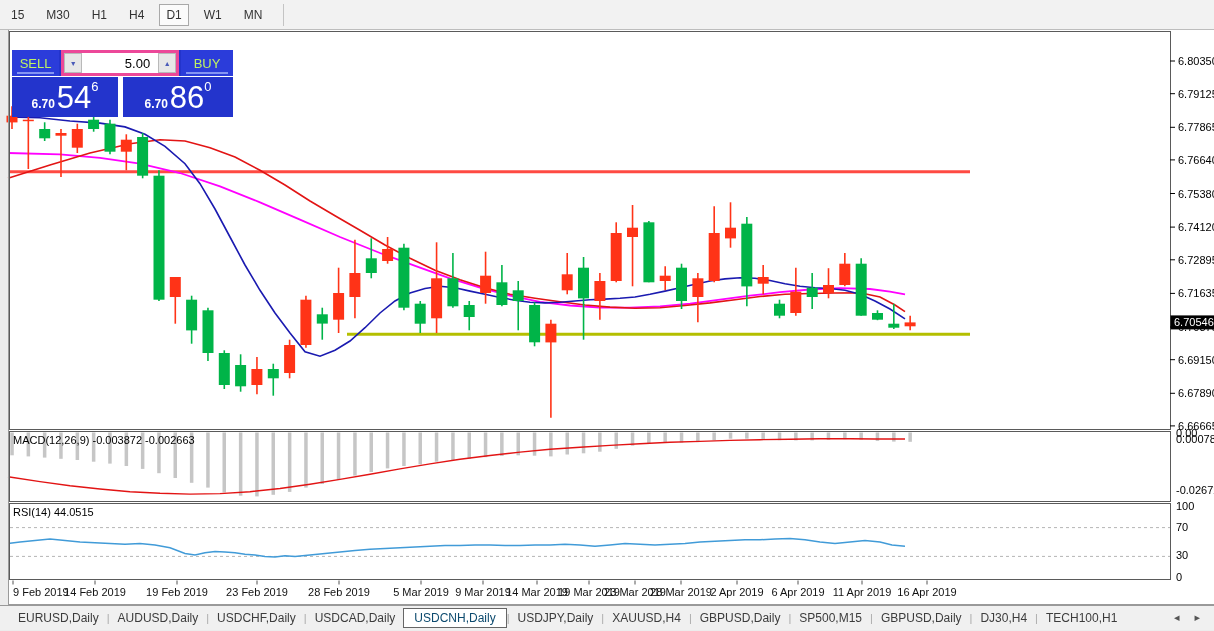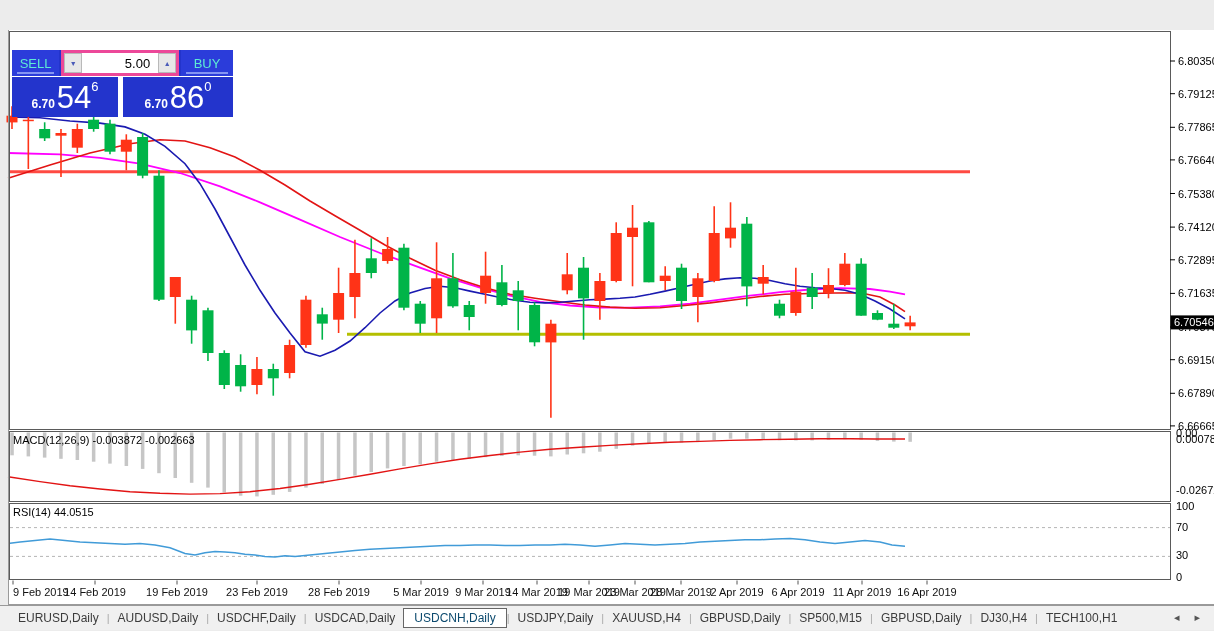--- a/index.html
+++ b/index.html
@@ -16,21 +16,21 @@
   
   svg.chart{position:absolute;left:0;top:0;}
 
   
   .chart-title{position:absolute;left:14px;top:36px;font-size:11px;color:#000;white-space:nowrap;}
   .chart-title .arr{font-size:8px;margin-right:4px;}
 
   
   .trade-panel{position:absolute;left:12px;top:50px;width:221px;}
   .tp-row1{display:flex;height:26px;background:#2334cc;align-items:stretch;}
-  .tp-btn{position:relative;background:#2b3cda;color:#5eead4;font-size:13px;display:flex;
+  .tp-btn{position:relative;background:#2b3cda;color:#bef264;font-size:13px;display:flex;
     align-items:center;justify-content:center;cursor:pointer;}
   .tp-btn .ul{position:absolute;left:5px;right:5px;bottom:2px;height:2px;background:#8595f2;}
   .tp-sell{width:50px;}
   .tp-buy{width:55px;margin-left:2px;}
   .tp-spin{display:flex;flex:0 0 112px;margin-left:2px;border:3px solid #ec4899;background:#fff;}
   .tp-arrow{width:16px;background:#e7e7e7;border:1px solid #b9b9b9;display:flex;align-items:center;
     justify-content:center;font-size:7px;color:#4a5ab8;cursor:pointer;}
   .tp-vol{flex:1;display:flex;align-items:center;justify-content:flex-end;padding-right:8px;
     font-size:13px;color:#000;background:#fff;}
   .tp-row2{display:flex;margin-top:1px;height:40px;}
@@ -308,20 +308,30 @@
         <text x="737" y="596" font-size="11" fill="#111" text-anchor="middle" font-family="Liberation Sans, sans-serif">2 Apr 2019</text>
         <line x1="798" y1="580.5" x2="798" y2="584.5" stroke="#555"></line>
         <text x="798" y="596" font-size="11" fill="#111" text-anchor="middle" font-family="Liberation Sans, sans-serif">6 Apr 2019</text>
         <line x1="862" y1="580.5" x2="862" y2="584.5" stroke="#555"></line>
         <text x="862" y="596" font-size="11" fill="#111" text-anchor="middle" font-family="Liberation Sans, sans-serif">11 Apr 2019</text>
         <line x1="927" y1="580.5" x2="927" y2="584.5" stroke="#555"></line>
         <text x="927" y="596" font-size="11" fill="#111" text-anchor="middle" font-family="Liberation Sans, sans-serif">16 Apr 2019</text>
       </g>
     </svg>
 
+  <div class="toolbar" id="tf-toolbar">
+      <div class="tf-btn">15</div>
+      <div class="tf-btn">M30</div>
+      <div class="tf-btn">H1</div>
+      <div class="tf-btn">H4</div>
+      <div class="tf-btn active">D1</div>
+      <div class="tf-btn">W1</div>
+      <div class="tf-btn">MN</div>
+      <div class="tb-sep"></div>
+    </div>
 
 
   <div class="trade-panel">
     <div class="tp-row1">
       <div class="tp-btn tp-sell">
         <span>SELL</span>
         <div class="ul"></div>
       </div>
       <div class="tp-spin">
         <div class="tp-arrow">▼</div>

